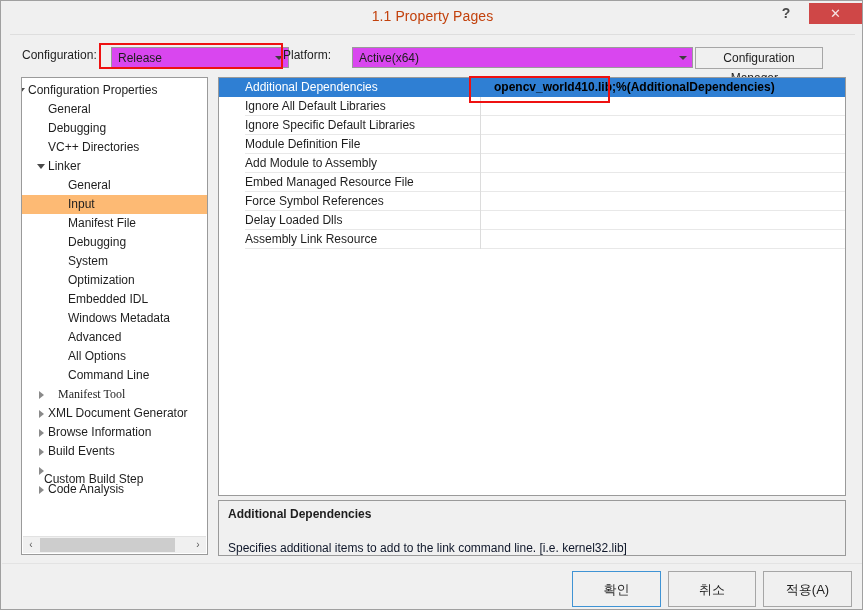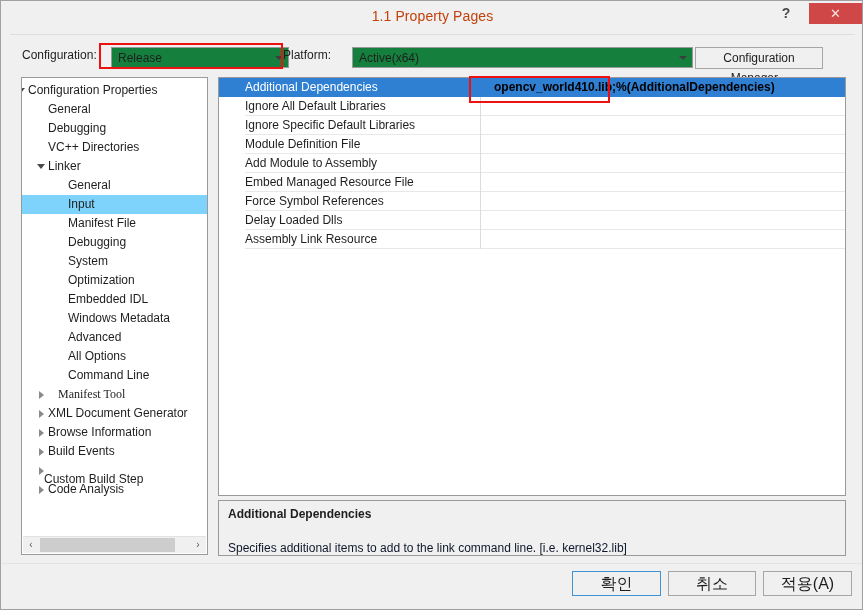--- a/index.html
+++ b/index.html
@@ -81,21 +81,21 @@
     position: absolute;
     font-size: 12px;
     color: #1e1e1e;
     line-height: 14px;
   }
   .lbl-config { left: 12px; top: 13px; }
   .lbl-platform { left: 273px; top: 13px; }
 
   .combo {
     position: absolute;
-    background: #15803d;
+    background: #d946ef;
     border: 1px solid #9a9a9a;
     box-sizing: border-box;
     height: 21px;
     cursor: default;
   }
   .combo .combo-text {
     position: absolute;
     left: 6px; top: 3px;
     font-size: 12px;
     color: #1e1e1e;
@@ -162,21 +162,21 @@
   .tnode {
     position: relative;
     height: 19px;
     line-height: 19px;
     font-size: 12px;
     color: #1e1e1e;
     white-space: nowrap;
     cursor: default;
   }
   .tnode.sel {
-    background: #7dd3fc;
+    background: #fdba74;
   }
   .tnode .tw {
     position: absolute;
     left: 0; top: 0;
     width: 14px; height: 19px;
     display: flex;
     align-items: center;
     justify-content: center;
   }
   .tri-down {
@@ -315,23 +315,23 @@
   
   .footer-sep {
     position: absolute;
     left: 1px; top: 562px;
     width: 860px; height: 1px;
     background: #e3e3e3;
   }
   .btn-footer {
     position: absolute;
     top: 570px;
-    height: 25px;
+    height: 36px;
     line-height: 23px;
-    font-size: 16px;
+    font-size: 13px;
   }
   .btn-ok {
     left: 571px; width: 89px;
     border: 1px solid #3f93d4;
     background: #f0f0f0;
     outline: 1px solid #f0f0f0;
   }
   .btn-cancel { left: 667px; width: 88px; }
   .btn-apply  { left: 762px; width: 89px; }
 </style>

